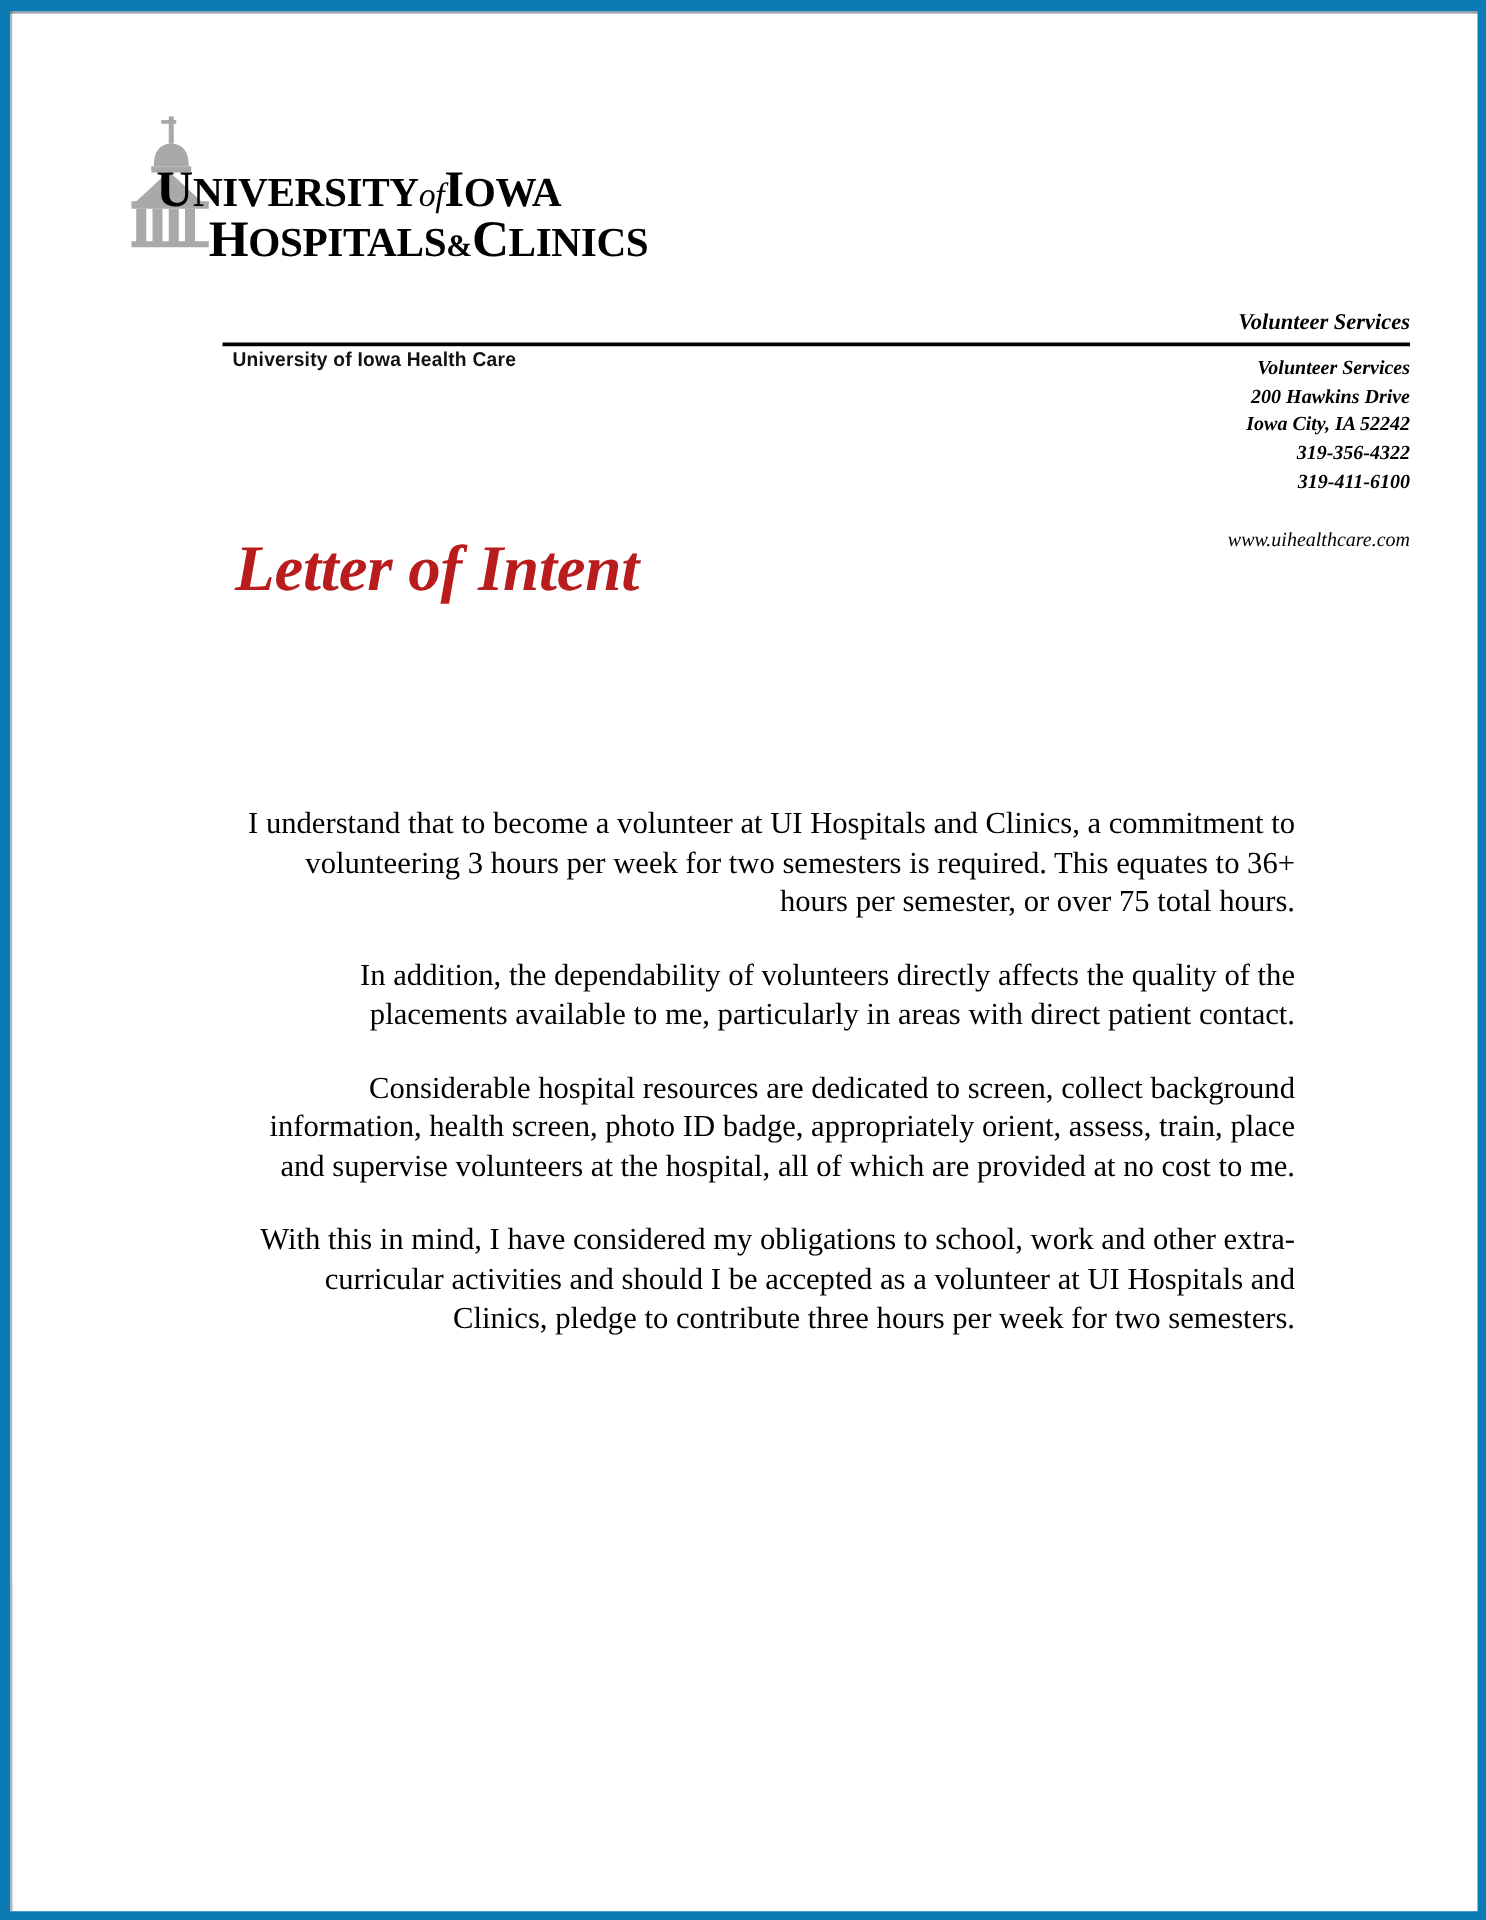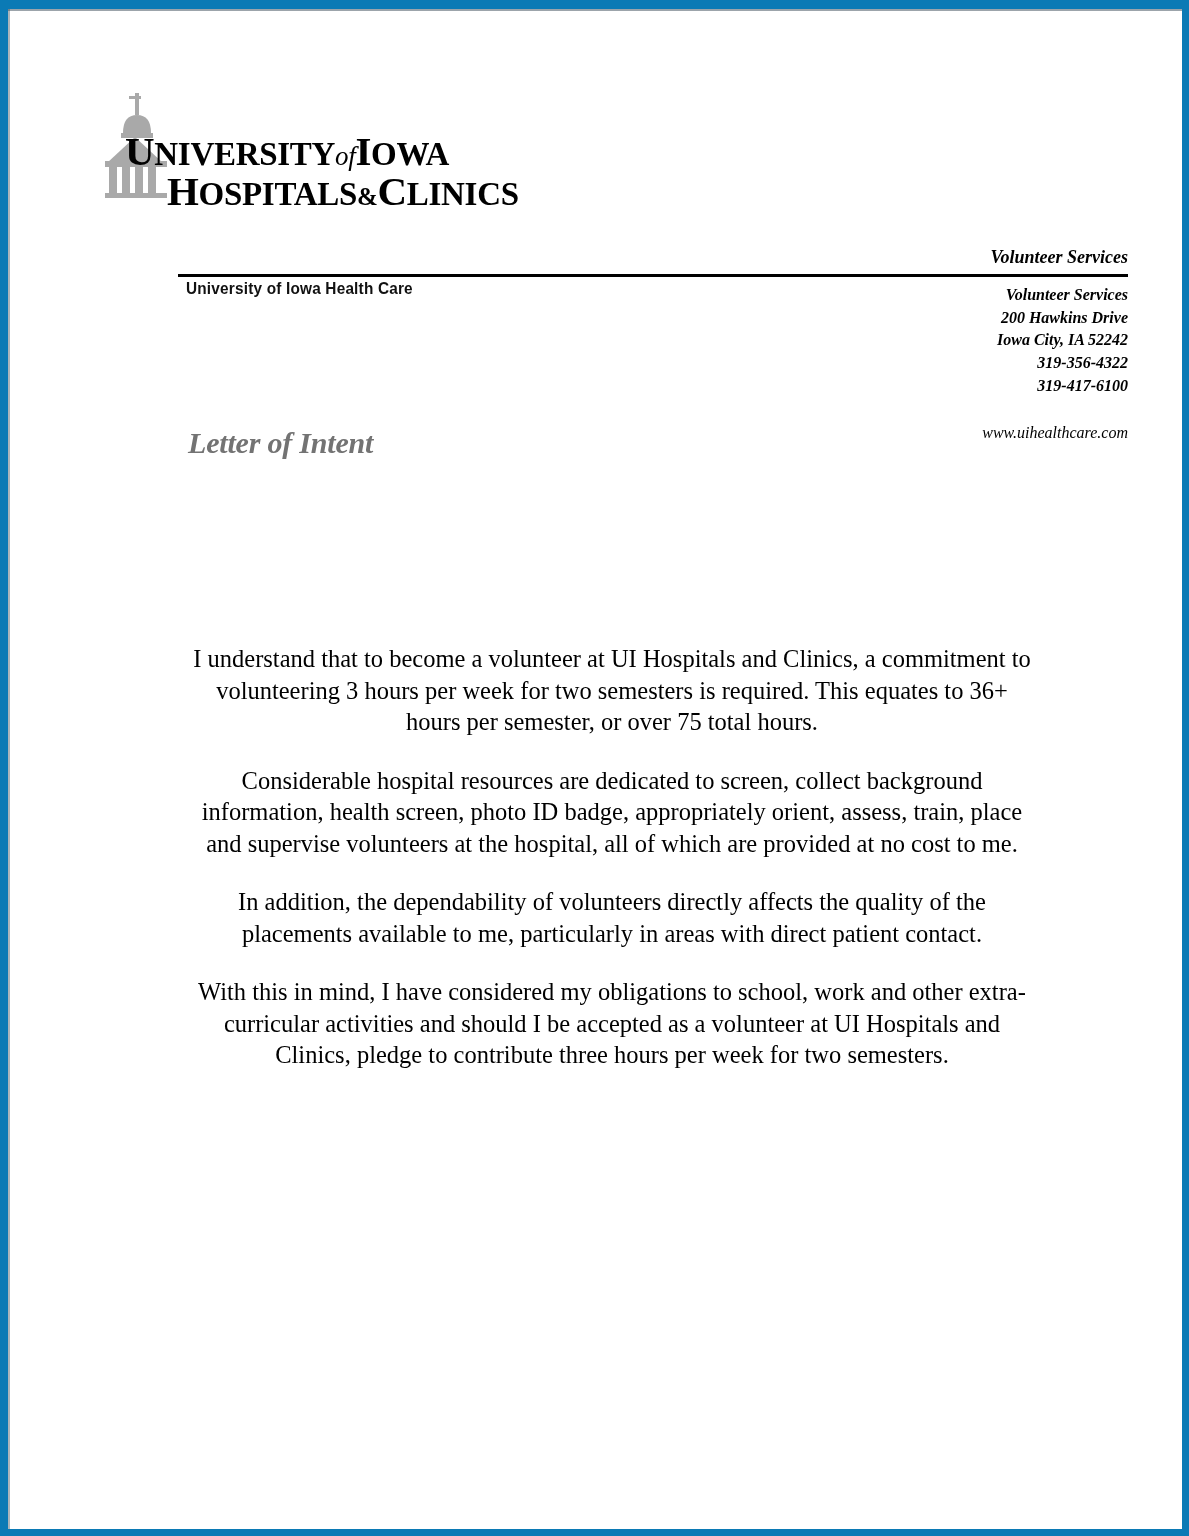--- a/index.html
+++ b/index.html
@@ -156,22 +156,22 @@
   .address div:nth-child(6) { font-weight: normal; margin-top: 24px; }
 
   
   .doc-title {
     position: absolute;
     left: 178px;
     top: 415px;
     font-family: "Liberation Serif", serif;
     font-weight: bold;
     font-style: italic;
-    font-size: 30px;
-    color: #737373;
+    font-size: 52px;
+    color: #b91c1c;
     letter-spacing: -0.2px;
   }
   .doc-subtitle {
     position: absolute;
     left: 178px;
     top: 466px;
     font-family: "Liberation Serif", serif;
     font-style: italic;
     font-size: 29px;
     color: #000000;
@@ -183,21 +183,21 @@
     left: 178px;
     top: 632px;
     width: 848px;
   }
   .para {
     font-family: "Liberation Serif", serif;
     font-size: 24.5px;
     line-height: 31.5px;
     color: #000000;
     margin: 0 0 27px 0;
-    text-align: center;
+    text-align: right;
   }
   .para:last-child { margin-bottom: 12px; }
 
   
   .signature-row {
     position: absolute;
     left: 178px;
     top: 1281px;
     font-family: "Liberation Serif", serif;
     font-size: 25px;
@@ -249,29 +249,29 @@
 
       <div class="header-rule"></div>
 
       <div class="tagline">University of Iowa Health Care</div>
 
       <div class="address">
         <div>Volunteer Services</div>
         <div>200 Hawkins Drive</div>
         <div>Iowa City, IA 52242</div>
         <div>319-356-4322</div>
-        <div>319-417-6100</div>
+        <div>319-411-6100</div>
         <div>www.uihealthcare.com</div>
       </div>
     </div>
 
     <div class="doc-title">Letter of Intent</div>
 
     <div class="body-text">
       <p class="para">I understand that to become a volunteer at UI Hospitals and Clinics, a commitment to volunteering 3 hours per week for two semesters is required. This equates to 36+ hours per semester, or over 75 total hours.</p>
+      <p class="para">In addition, the dependability of volunteers directly affects the quality of the placements available to me, particularly in areas with direct patient contact.</p>
       <p class="para">Considerable hospital resources are dedicated to screen, collect background information, health screen, photo ID badge, appropriately orient, assess, train, place and supervise volunteers at the hospital, all of which are provided at no cost to me.</p>
-      <p class="para">In addition, the dependability of volunteers directly affects the quality of the placements available to me, particularly in areas with direct patient contact.</p>
       <p class="para">With this in mind, I have considered my obligations to school, work and other extra-curricular activities and should I be accepted as a volunteer at UI Hospitals and Clinics, pledge to contribute three hours per week for two semesters.</p>
     </div>
 
 
   </div>
 </div>
 
 </body></html>

